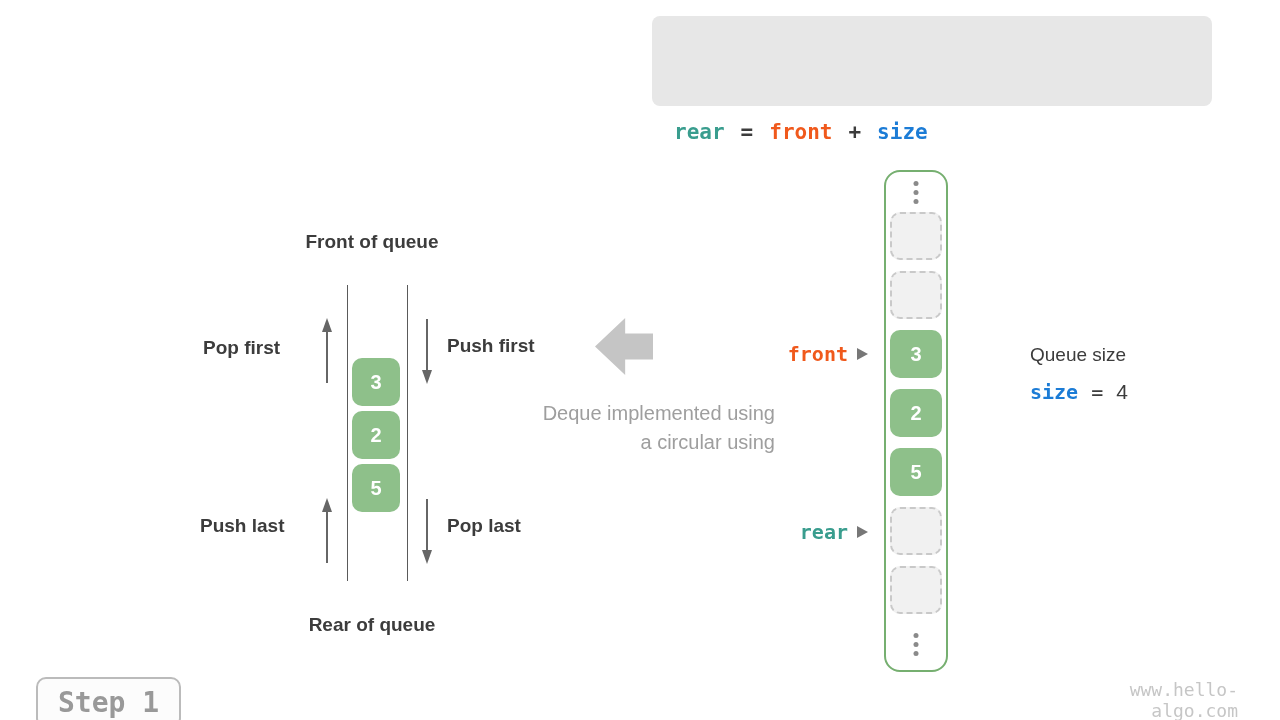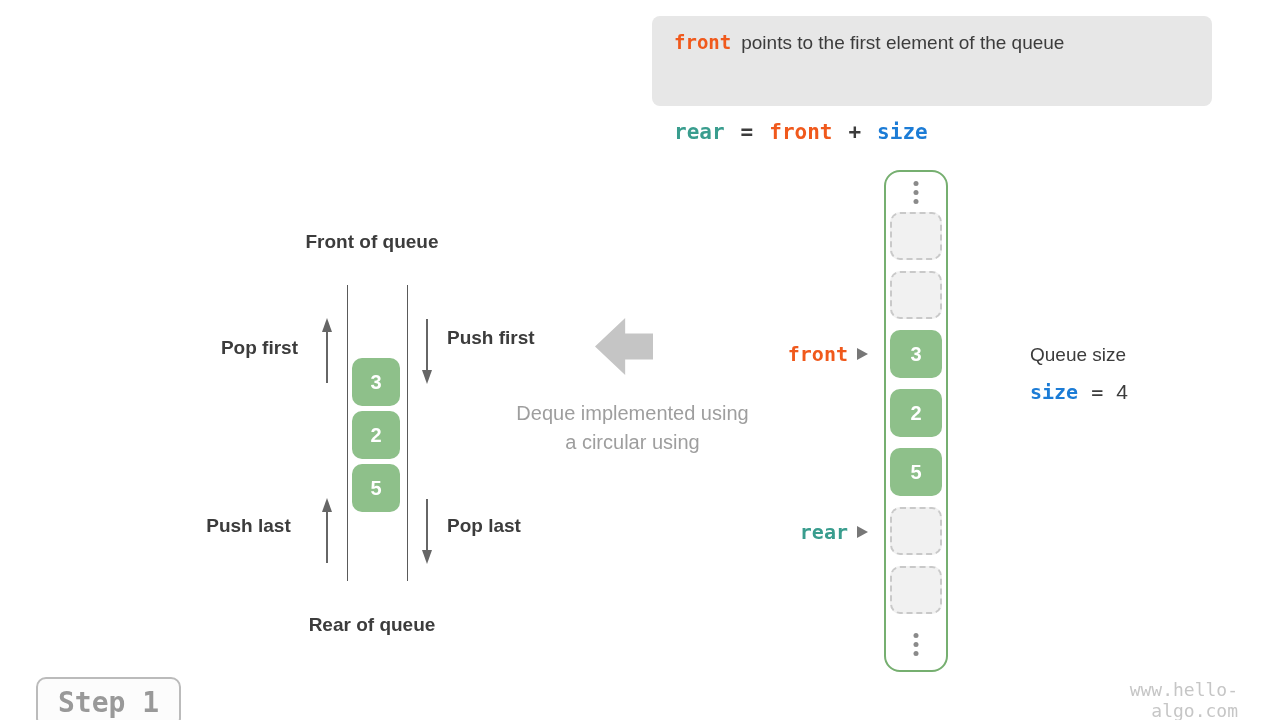--- a/index.html
+++ b/index.html
@@ -42,39 +42,39 @@
   .q-title-rear  { left: 262px; top: 614px; }
   .q-line { position: absolute; width: 1px; height: 296px; top: 285px; background: #5a5a5a; }
   .q-line-left  { left: 347px; }
   .q-line-right { left: 407px; }
   .q-box {
     position: absolute; left: 352px; width: 48px; height: 48px; border-radius: 10px;
     background: #8ec08a; color: #ffffff; font-size: 20px; font-weight: bold;
     display: flex; align-items: center; justify-content: center;
   }
   .op-label { position: absolute; font-size: 19px; font-weight: bold; color: #3c3c3c; white-space: nowrap; }
-  .op-pop-first  { left: 203px; top: 337px; width: 95px; text-align: right; }
-  .op-push-first { left: 447px; top: 327px; }
-  .op-push-last  { left: 200px; top: 515px; width: 97px; text-align: center; }
+  .op-pop-first  { left: 203px; top: 337px; width: 95px; }
+  .op-push-first { left: 447px; top: 335px; }
+  .op-push-last  { left: 200px; top: 515px; width: 97px; text-align: left; }
   .op-pop-last   { left: 447px; top: 515px; text-align: center; }
   .thin-arrow { position: absolute; width: 14px; height: 68px; }
   .ta-tl { left: 320px; top: 317px; }
   .ta-tr { left: 420px; top: 317px; }
   .ta-bl { left: 320px; top: 497px; }
   .ta-br { left: 420px; top: 497px; }
 
   
   .block-arrow {
     position: absolute; left: 595px; top: 318px; width: 58px; height: 57px;
     background: #c5c5c5;
     clip-path: polygon(0 50%, 52% 0, 52% 27%, 100% 27%, 100% 73%, 52% 73%, 52% 100%);
   }
   .caption {
     position: absolute; left: 490px; top: 399px; width: 285px;
-    text-align: center; font-size: 20px; line-height: 29px; color: #9e9e9e;
+    text-align: right; font-size: 20px; line-height: 29px; color: #9e9e9e;
   }
 
   
   .arr {
     position: absolute; left: 884px; top: 170px; width: 64px; height: 502px;
     border: 2px solid #76af70; border-radius: 16px; background: #ffffff;
   }
   .dots { position: absolute; left: 50%; transform: translateX(-50%); display: flex; flex-direction: column; gap: 4px; }
   .dots-top { top: 9px; }
   .dots-bottom { top: 461px; }
@@ -118,23 +118,20 @@
     position: absolute; left: 1063px; top: 679px; width: 175px; text-align: right;
     font-family: "DejaVu Sans Mono", monospace; font-size: 18px; color: #c6c6c6;
   }
 </style>
 </head>
 <body>
 
 <div class="canvas">
 
   <div class="legend">
-    <div class="legend-line">
-      <span class="kw mono kw-orange">front</span><span>points to the first element of the queue</span>
-    </div>
   </div>
 
   <div class="formula">
     <span data-color="teal">rear</span>
     <span data-color="dark">=</span>
     <span data-color="orange">front</span>
     <span data-color="dark">+</span>
     <span data-color="blue">size</span>
   </div>
 

